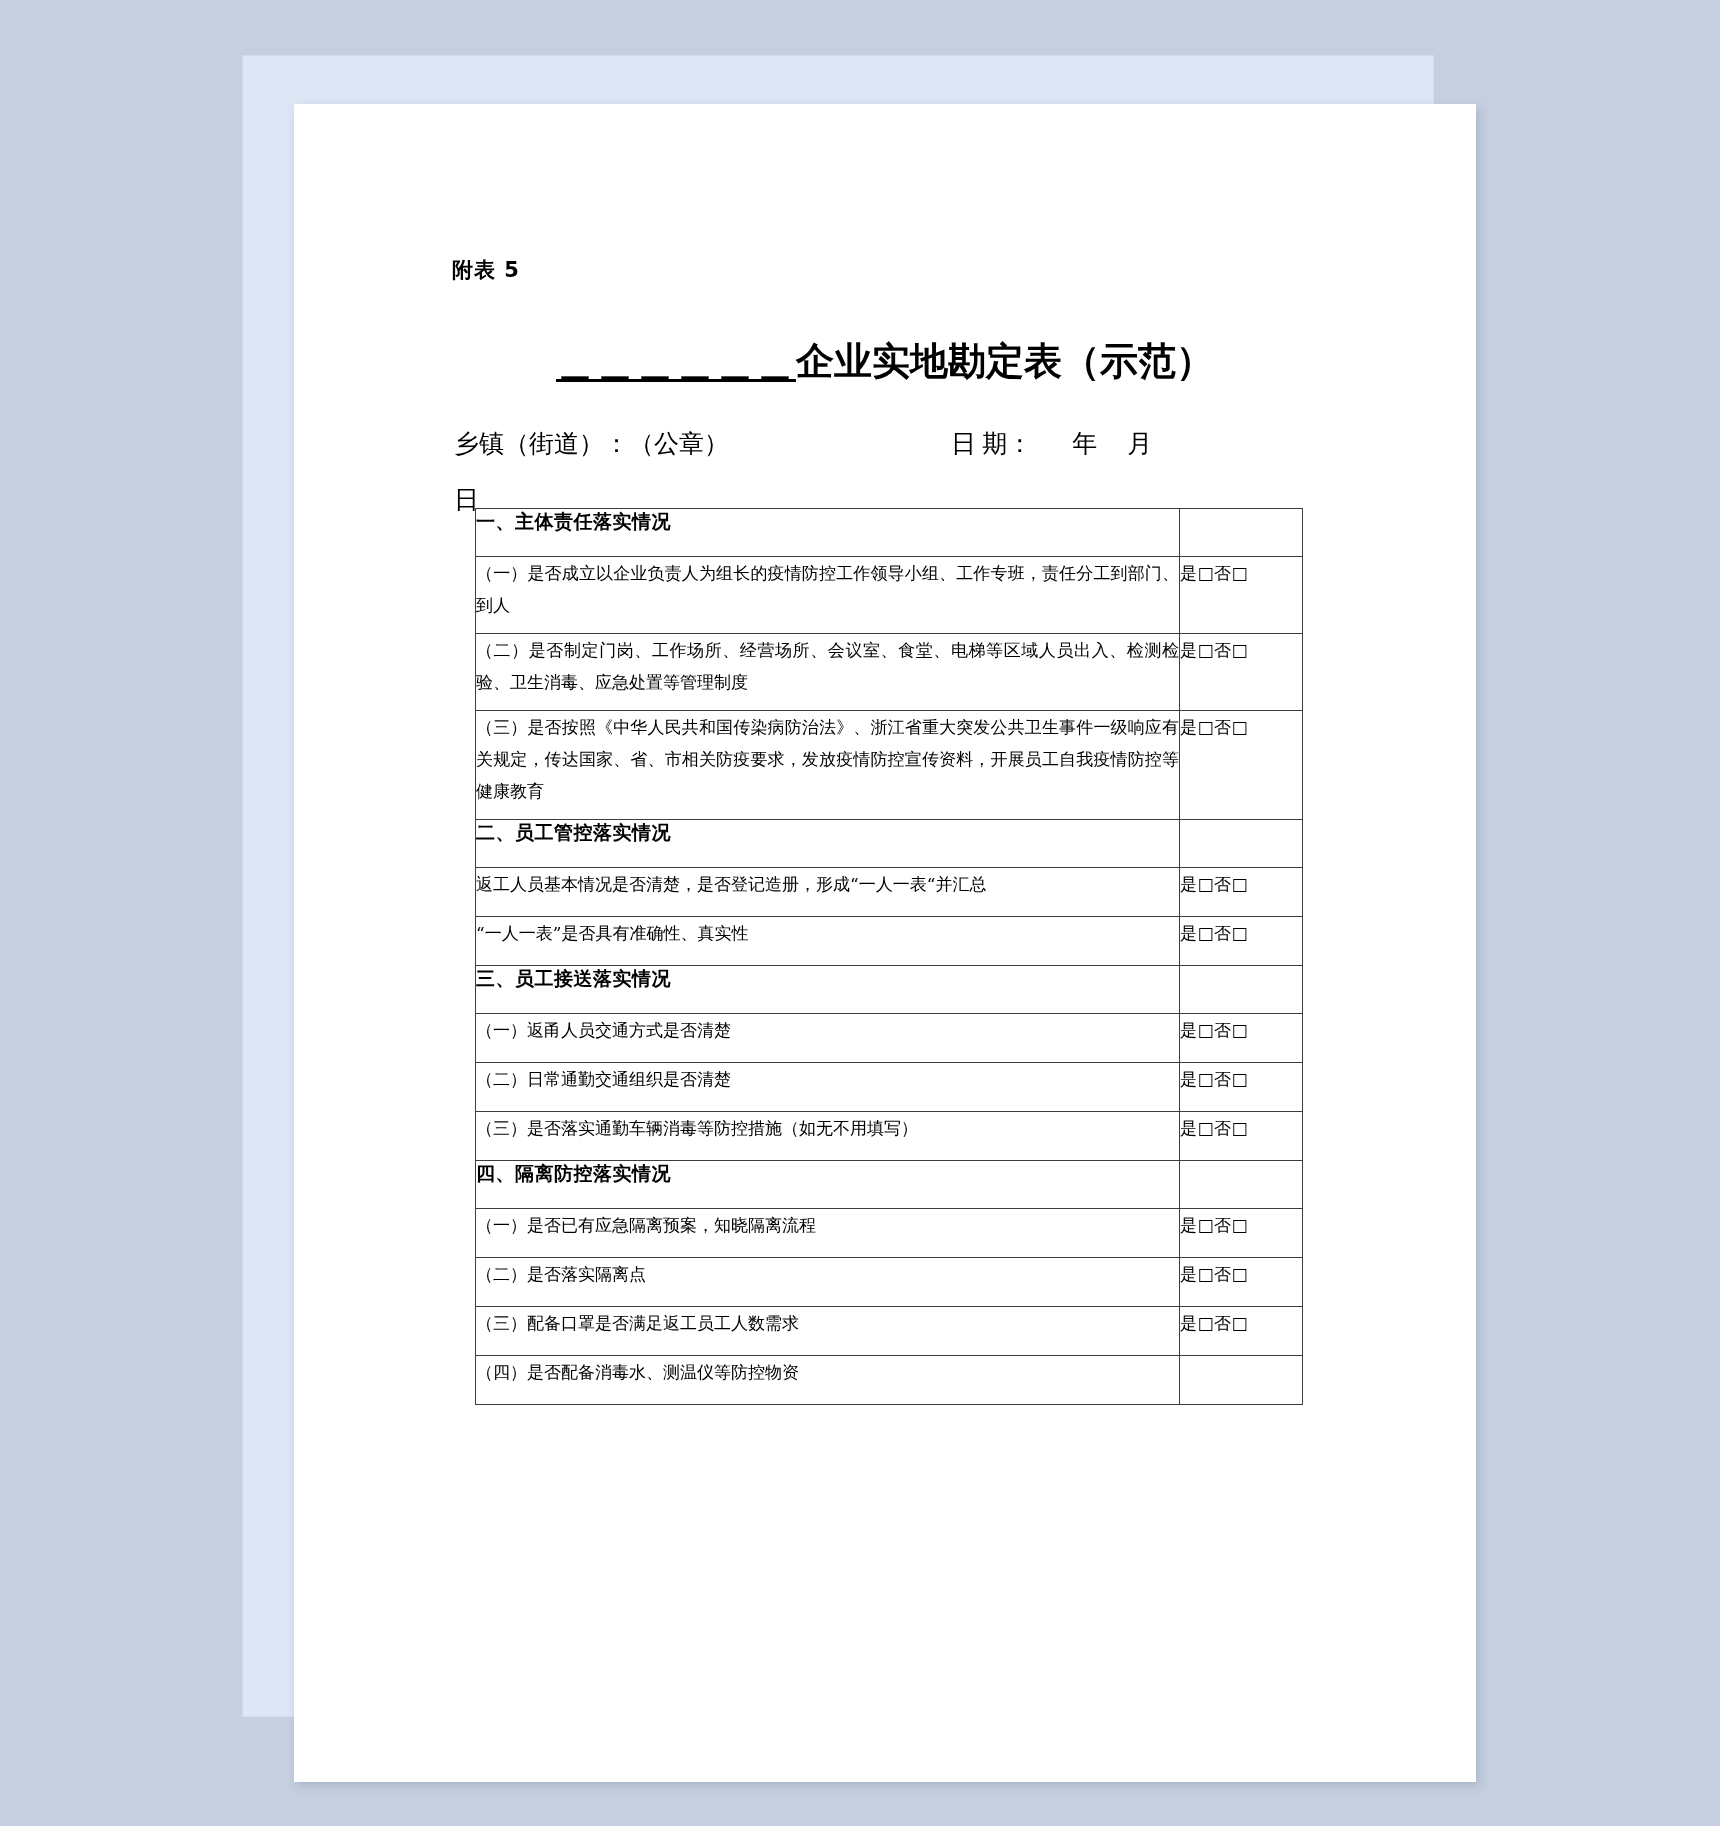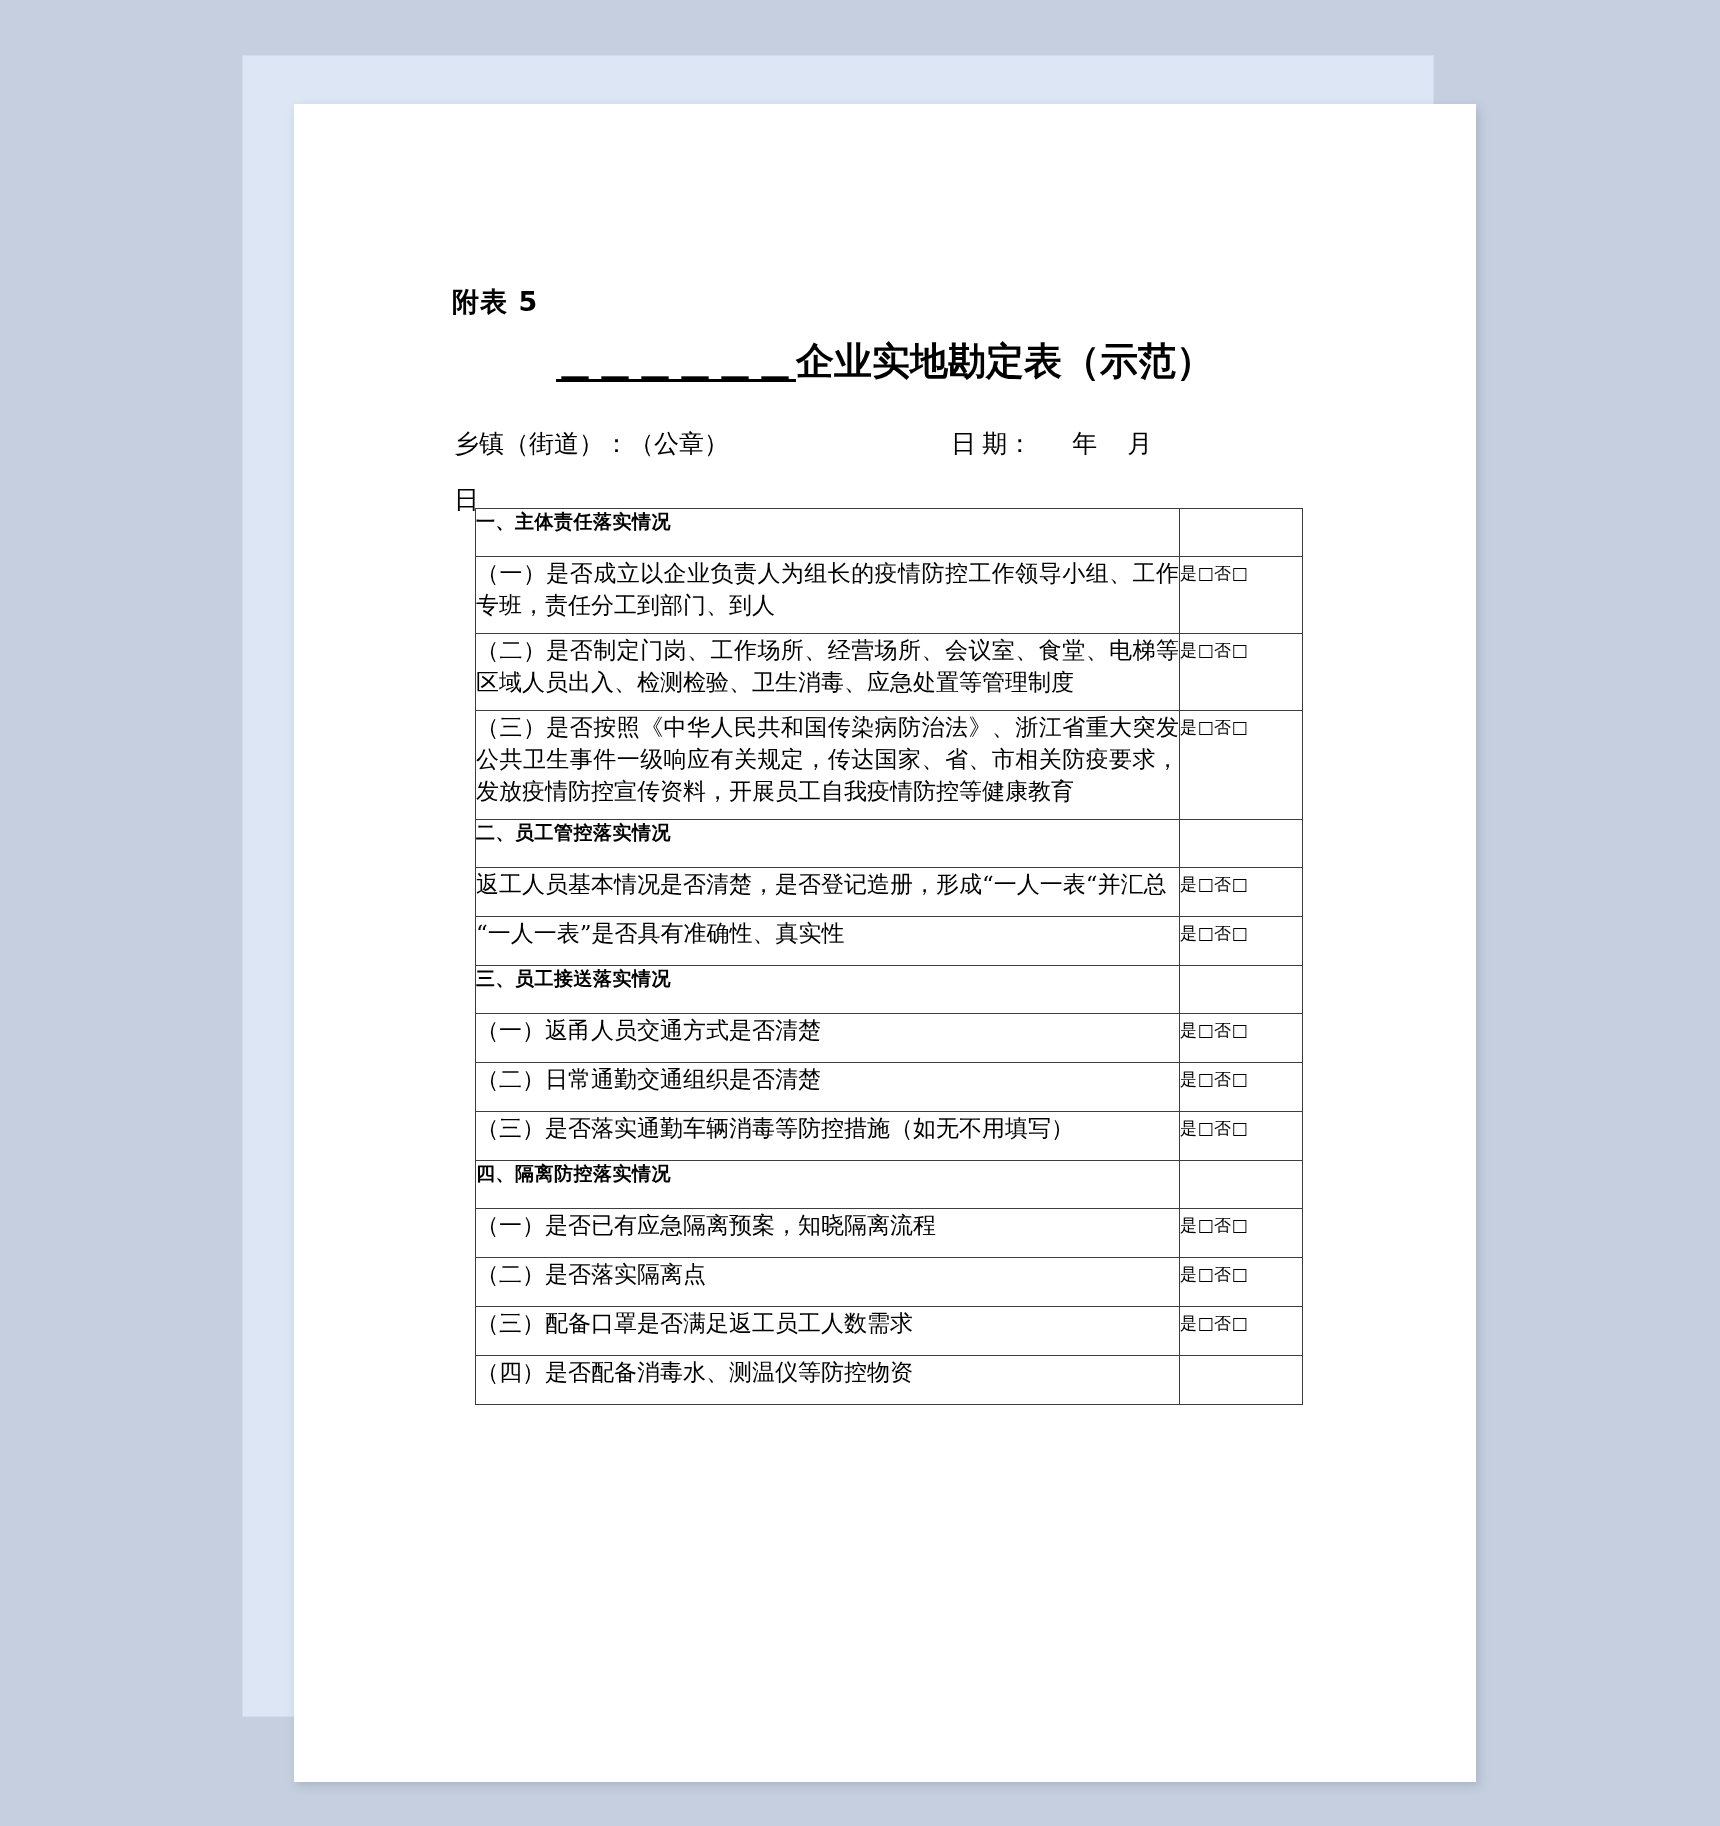--- a/index.html
+++ b/index.html
@@ -45,22 +45,22 @@
   .doc {
     position: absolute;
     left: 0; top: 0;
     width: 1182px;
     height: 1678px;
   }
 
   .label-fubiao {
     position: absolute;
     left: 158px;
-    top: 180px;
-    font-size: 27px;
+    top: 152px;
+    font-size: 21px;
     font-weight: bold;
     color: #000;
     letter-spacing: 1px;
     white-space: nowrap;
     font-family: "DejaVu Sans", "Liberation Sans", sans-serif;
   }
 
   .doc-title {
     position: absolute;
     left: 0;
@@ -125,21 +125,21 @@
     padding: 7px 0 0 8px;
     font-size: 19px;
     font-weight: bold;
     color: #000;
     font-family: "DejaVu Sans", "Liberation Sans", sans-serif;
     white-space: nowrap;
     letter-spacing: 0.5px;
   }
   td.item {
     padding: 9px 12px 10px 10px;
-    font-size: 23px;
+    font-size: 17px;
     line-height: 32px;
     color: #000;
     font-family: "DejaVu Serif", "Liberation Serif", serif;
     text-align: justify;
     text-justify: inter-ideograph;
   }
   td.chk {
     padding: 9px 0 0 8px;
     font-size: 17px;
     line-height: 32px;

